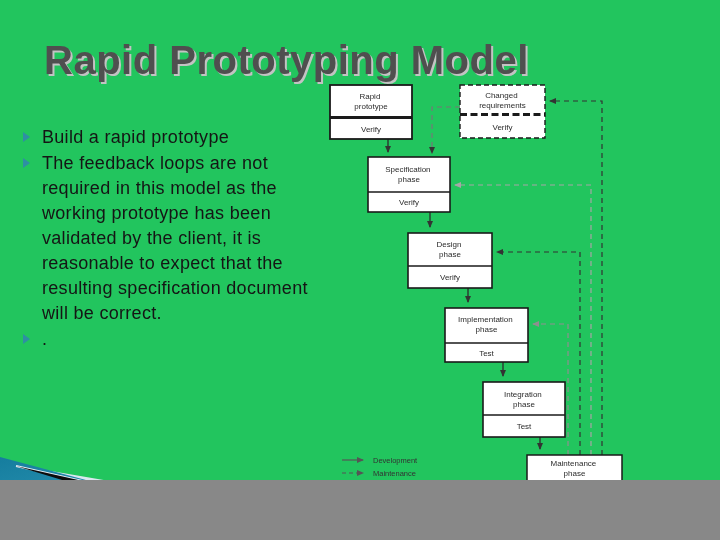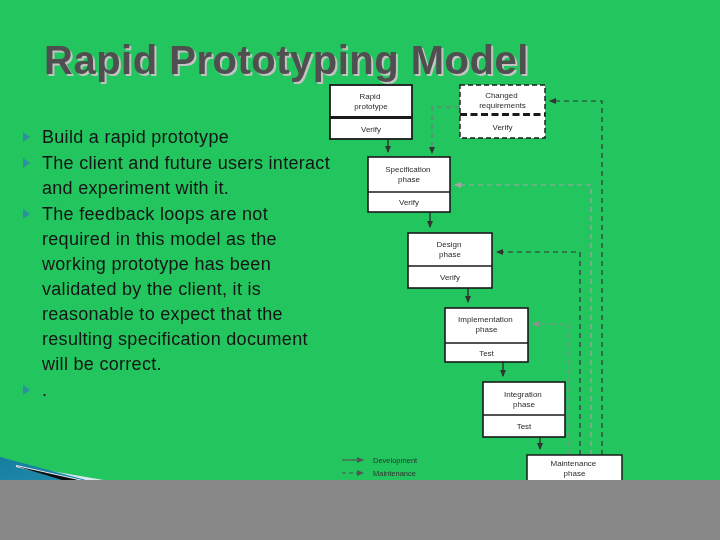--- a/index.html
+++ b/index.html
@@ -32,24 +32,20 @@
 <body>
 
 <div class="slide">
 
   <h1 class="title">Rapid Prototyping Model</h1>
 
   <ul class="bullets">
     <li>
       <span class="tri"></span>
       <span>Build a rapid prototype</span>
-    </li>
-    <li>
-      <span class="tri"></span>
-      <span>The client and future users interact and experiment with it.</span>
     </li>
     <li>
       <span class="tri"></span>
       <span>The feedback loops are not required in this model as the working prototype has been validated by the client, it is reasonable to expect that the resulting specification document will be correct.</span>
     </li>
     <li>
       <span class="tri"></span>
       <span>.</span>
     </li>
   </ul>

